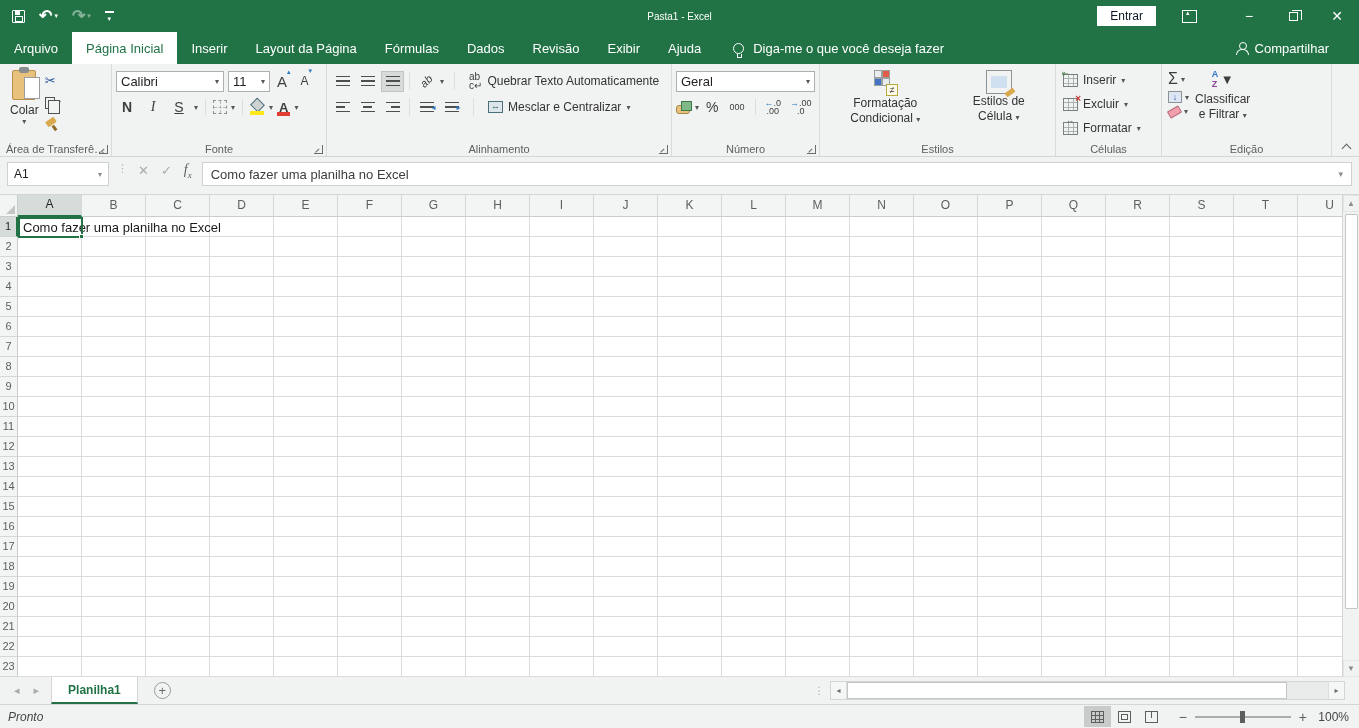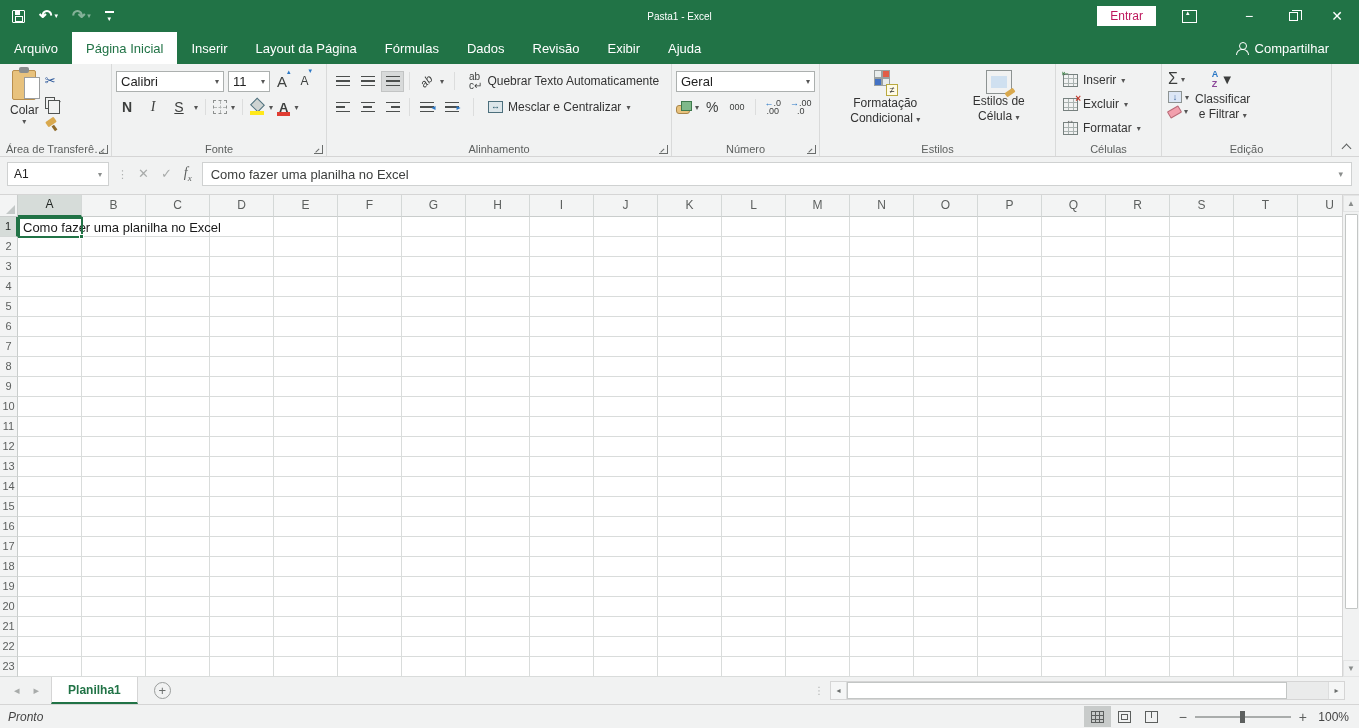--- a/index.html
+++ b/index.html
@@ -13,21 +13,21 @@
   .floppy { width:13px; height:13px; border:1.5px solid #fff; border-radius:1px; position:relative; display:inline-block; }
   .floppy::before { content:""; position:absolute; top:0; left:2px; width:5px; height:4px; background:#fff; }
   .floppy::after { content:""; position:absolute; bottom:0; left:2px; width:6px; height:4px; border:1px solid #fff; }
   .uarrow { font-size:16px; line-height:16px; color:#fff; font-weight:bold; }
   .dim { opacity:.45; }
   .tinycaret { font-size:7px; color:#fff; }
   .qat-custom { display:flex; flex-direction:column; align-items:center; line-height:4px; }
   .qat-custom .bar { width:9px; height:1.5px; background:#fff; margin-bottom:2px; }
   .win-title { position:absolute; left:0; right:0; text-align:center; font-size:10px; color:#fff; pointer-events:none; }
   .tb-right { margin-left:auto; display:flex; align-items:center; height:100%; }
-  .signin { background:#fff; color:#be185d; font-size:12px; padding:3px 13px; margin-right:26px; cursor:pointer; }
+  .signin { background:#fff; color:#0f172a; font-size:12px; padding:3px 13px; margin-right:26px; cursor:pointer; }
   .rdo { width:15px; height:13px; border:1px solid #fff; position:relative; margin-right:30px; cursor:pointer; }
   .rdo::before { content:"▴"; position:absolute; top:-2px; left:3px; font-size:7px; color:#fff; }
   .wbtn { width:44px; height:100%; display:flex; align-items:center; justify-content:center; cursor:pointer; font-size:14px; color:#fff; }
   .restore-ico { width:9px; height:9px; border:1px solid #fff; position:relative; }
   .restore-ico::before { content:""; position:absolute; top:-3px; left:2px; width:9px; height:9px; border:1px solid #fff; border-bottom:none; border-left:none; }
 
   
   .tabbar { height:32px; background:#217346; display:flex; align-items:stretch; color:#fff; flex:0 0 32px; }
   .rtab { padding:0 14px; display:flex; align-items:center; font-size:13px; cursor:pointer; }
   .rtab.active { background:#fff; color:#217346; }
@@ -151,21 +151,21 @@
   .sortico .az { position:absolute; left:0; top:0; font-size:9px; font-weight:bold; line-height:9px; }
   .sortico .a { color:#2b78c6; } .sortico .z { color:#8c4799; }
   .sortico .fun { position:absolute; right:0; top:2px; font-size:13px; color:#3c3e3d; }
   .mag { width:16px; height:16px; position:relative; }
   .mag::before { content:""; position:absolute; left:1px; top:1px; width:10px; height:10px; border:1.6px solid #2b5b8a; border-radius:50%; }
   .mag::after { content:""; position:absolute; right:0px; bottom:0px; width:6px; height:1.8px; background:#2b5b8a; transform:rotate(45deg); }
   .collapse { position:absolute; right:8px; bottom:4px; width:9px; height:9px; cursor:pointer; }
   .collapse::before { content:""; position:absolute; left:1px; top:2px; width:6px; height:6px; border-top:1.6px solid #5c5f5e; border-left:1.6px solid #5c5f5e; transform:rotate(45deg); }
 
   
-  .fbar { height:38px; flex:0 0 38px; background:#f1f2f2; display:flex; align-items:center; padding:5px 7px 8px 7px; gap:0; border-bottom:1px solid #d5d5d5; }
+  .fbar { height:38px; flex:0 0 38px; background:#f1f2f2; display:flex; align-items:flex-start; padding:5px 7px 8px 7px; gap:0; border-bottom:1px solid #d5d5d5; }
   .namebox { width:102px; height:24px; background:#fff; border:1px solid #cfd1d1; display:flex; align-items:center; padding:0 6px; font-size:12px; color:#222; cursor:text; }
   .namebox .caret { margin-left:auto; color:#8a8d8c; }
   .fgrip { color:#aeb1b0; font-size:11px; padding:0 8px; cursor:col-resize; }
   .fbtns { display:flex; align-items:center; gap:12px; padding:0 6px 0 2px; }
   .fbtn { color:#a8abaa; font-size:13px; cursor:pointer; }
   .fx { font-style:italic; color:#5c5f5e; font-family:"Liberation Serif", serif; font-size:14px; }
   .fx sub { font-size:9px; }
   .ffield { flex:1; height:24px; background:#fff; border:1px solid #cfd1d1; display:flex; align-items:center; padding:0 8px; font-size:13px; color:#3c3e3d; cursor:text; margin-left:4px; }
   .fexpand { margin-left:auto; color:#8a8d8c; font-size:9px; cursor:pointer; }
 
@@ -258,20 +258,24 @@
       <span class="rtab">Arquivo</span>
       <span class="rtab active">Página Inicial</span>
       <span class="rtab">Inserir</span>
       <span class="rtab">Layout da Página</span>
       <span class="rtab">Fórmulas</span>
       <span class="rtab">Dados</span>
       <span class="rtab">Revisão</span>
       <span class="rtab">Exibir</span>
       <span class="rtab">Ajuda</span>
     </span>
+  <span class="tellme">
+    <span class="bulb"></span>
+    <span>Diga-me o que você deseja fazer</span>
+  </span>
   <span class="share">
     <span class="person"></span>
     <span>Compartilhar</span>
   </span>
 </div>
 
 <div class="ribbon">
 
   <div class="group g-clip">
     <div class="bigbtn">

